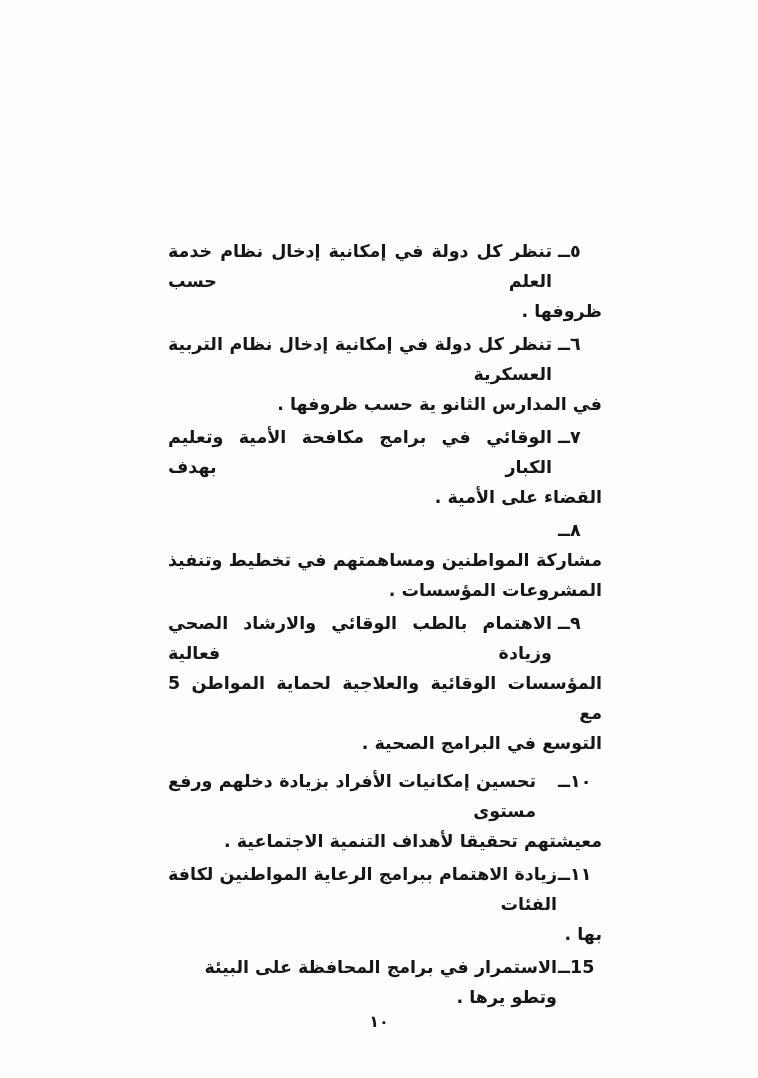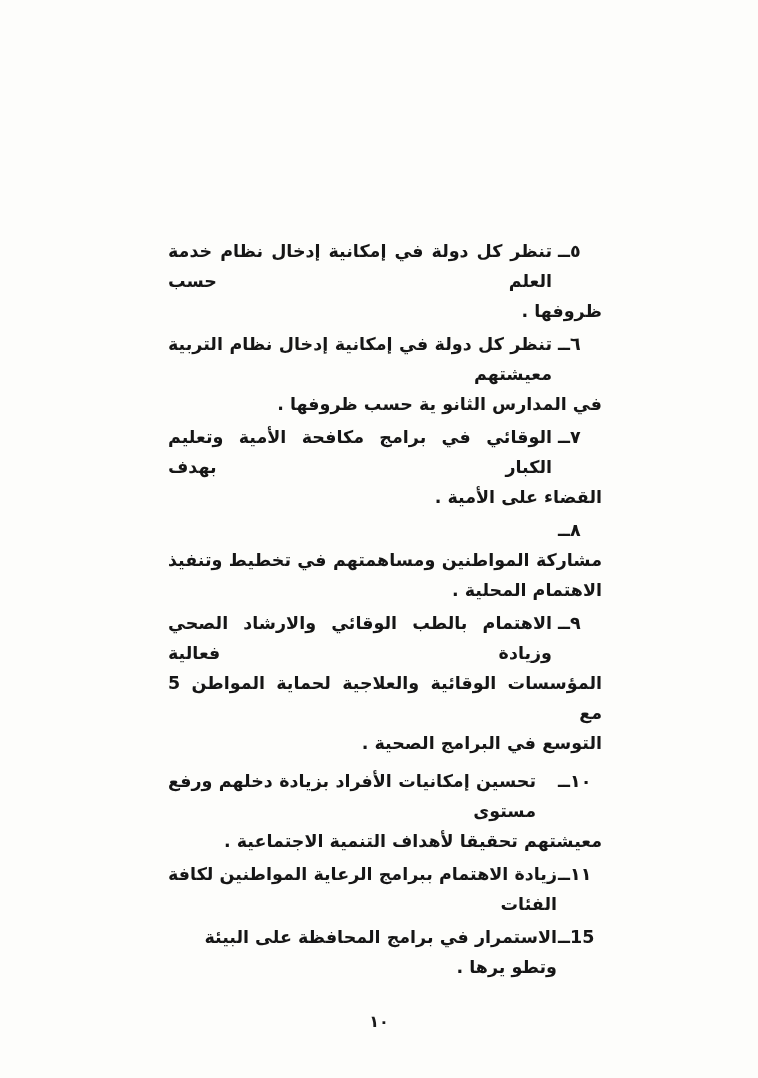--- a/index.html
+++ b/index.html
@@ -85,21 +85,21 @@
       </div>
       <div class="line">ظروفها .</div>
     </div>
 
     <div class="item">
       <div class="line first">
         <span class="marker">
             <span class="num">٦</span>
             <span class="dash">ــ</span>
           </span>
-        <span class="txt fill">تنظر كل دولة في إمكانية إدخال نظام التربية معيشتهم</span>
+        <span class="txt fill">تنظر كل دولة في إمكانية إدخال نظام التربية العسكرية</span>
       </div>
       <div class="line">في المدارس الثانو ية حسب ظروفها .</div>
     </div>
 
     <div class="item">
       <div class="line first">
         <span class="marker">
             <span class="num">٧</span>
             <span class="dash">ــ</span>
           </span>
@@ -109,21 +109,21 @@
     </div>
 
     <div class="item">
       <div class="line first">
         <span class="marker">
             <span class="num">٨</span>
             <span class="dash">ــ</span>
           </span>
       </div>
       <div class="line fill">مشاركة المواطنين ومساهمتهم في تخطيط وتنفيذ</div>
-      <div class="line">الاهتمام المحلية .</div>
+      <div class="line">المشروعات المؤسسات .</div>
     </div>
 
     <div class="item">
       <div class="line first">
         <span class="marker">
             <span class="num">٩</span>
             <span class="dash">ــ</span>
           </span>
         <span class="txt fill">الاهتمام بالطب الوقائي والارشاد الصحي وزيادة فعالية</span>
       </div>
@@ -143,20 +143,21 @@
     </div>
 
     <div class="item">
       <div class="line first gap-none">
         <span class="marker">
             <span class="num">١١</span>
             <span class="dash">ــ</span>
           </span>
         <span class="txt fill">زيادة الاهتمام ببرامج الرعاية المواطنين لكافة الفئات</span>
       </div>
+      <div class="line">بها .</div>
     </div>
 
     <div class="item">
       <div class="line first gap-none">
         <span class="marker">
             <span class="num">15</span>
             <span class="dash">ــ</span>
           </span>
         <span class="txt">الاستمرار في برامج المحافظة على البيئة وتطو يرها .</span>
       </div>

